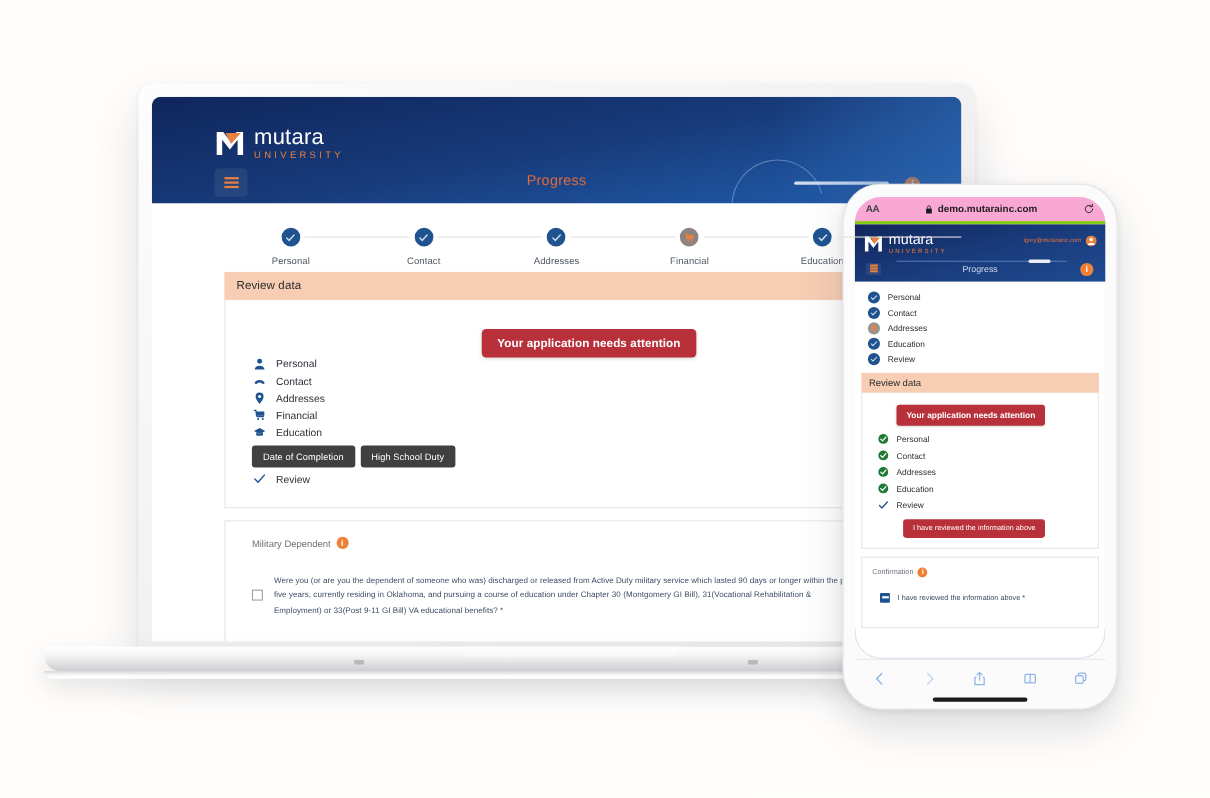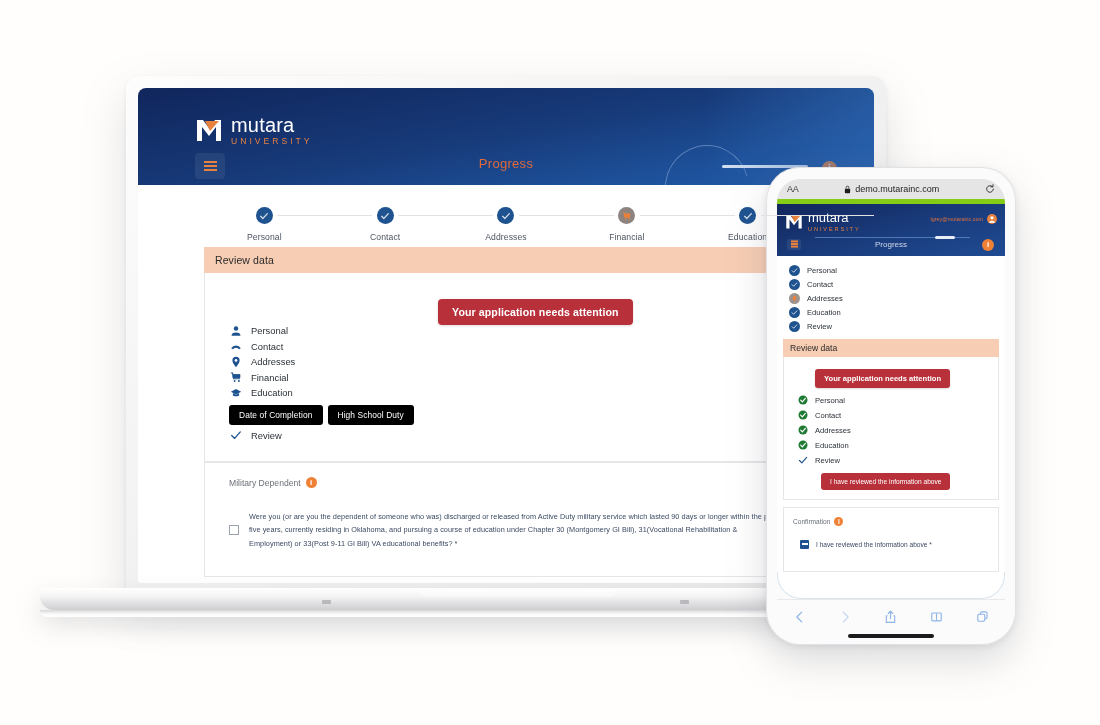--- a/index.html
+++ b/index.html
@@ -110,25 +110,25 @@
     padding:7px 14px; border-radius:4px; letter-spacing:.1px;
     box-shadow: 0 1px 3px rgba(0,0,0,.14);
   }
   .chk-list { margin-top:28px; }
   .chk-row { display:flex; align-items:center; gap:9px; height:15.5px; margin-bottom:0px; }
   .chk-row .ic { width:13px; display:flex; justify-content:center; }
   .chk-row .ic svg { width:12px; height:12px; }
   .chk-row .tx { font-size:9.4px; color:#2b3138; }
   .tag-row { display:flex; gap:5px; margin:4px 0 3px 0; }
   .tag {
-    background:#000000; color:#fff; font-size:8.4px;
+    background:#404040; color:#fff; font-size:8.4px;
     padding:5px 10px; border-radius:3px; letter-spacing:.1px;text-align:center;
   }
 
-  .card.question { padding:14px 24px 26px; border-top:1px solid #e6e6e8; }
+  .card.question { padding:14px 24px 26px; margin-top:11px; border-top:1px solid #e6e6e8; }
   .field-label { font-size:8.6px; color:#6a7078; display:flex; align-items:center; gap:5px; }
   .info-dot {
     width:11px; height:11px; background:#ef8137; border-radius:50%;
     color:#fff; font-size:8px; font-weight:bold;
     display:inline-flex; align-items:center; justify-content:center;
   }
   .q-body { display:flex; align-items:center; gap:10px; margin-top:22px; }
   .q-box { width:10px; height:10px; border:1px solid #9aa2ad; background:#fff; flex:none; }
   .q-text { font-size:7.3px; line-height:1.85; color:#3c4a63; letter-spacing:.05px; }
 
@@ -138,22 +138,22 @@
     position:absolute; inset:0; background:#fbfbfb; border-radius:34px;
     box-shadow: 0 16px 38px rgba(120,120,135,.26), 0 2px 6px rgba(0,0,0,.08),
                 inset 0 0 0 1px rgba(205,205,212,.55);
   }
   .ph-screen {
     position:absolute; left:11px; top:12px; right:11px; bottom:46px;
     background:#fff; border-radius:24px; overflow:hidden;
     box-shadow: inset 0 0 0 1px #d9e3ee;
   }
   .ph-urlbar {
-    height:25px; background:#e5e5e5; display:flex; align-items:center;
-    padding:0 10px; gap:6px; border-bottom:5px solid #84cc16;
+    height:25px; background:#f9a8d4; display:flex; align-items:center;
+    padding:0 10px; gap:6px; border-bottom:3px solid #84cc16;font-weight:bold;
   }
   .ph-aa { font-size:9px; color:#3e3e42; letter-spacing:-.3px; }
   .ph-url { flex:1; text-align:left; font-size:9px; color:#1d1d1f; display:flex; align-items:center; justify-content:center; gap:4px; }
   .ph-lock { width:7px; height:9px; }
   .ph-reload { width:10px; height:10px; }
 
   .ph-header {
     background: linear-gradient(165deg,#12265c 0%, #1a3d7e 55%, #1f4b92 100%);
     padding:7px 8px 0; position:relative;
   }

